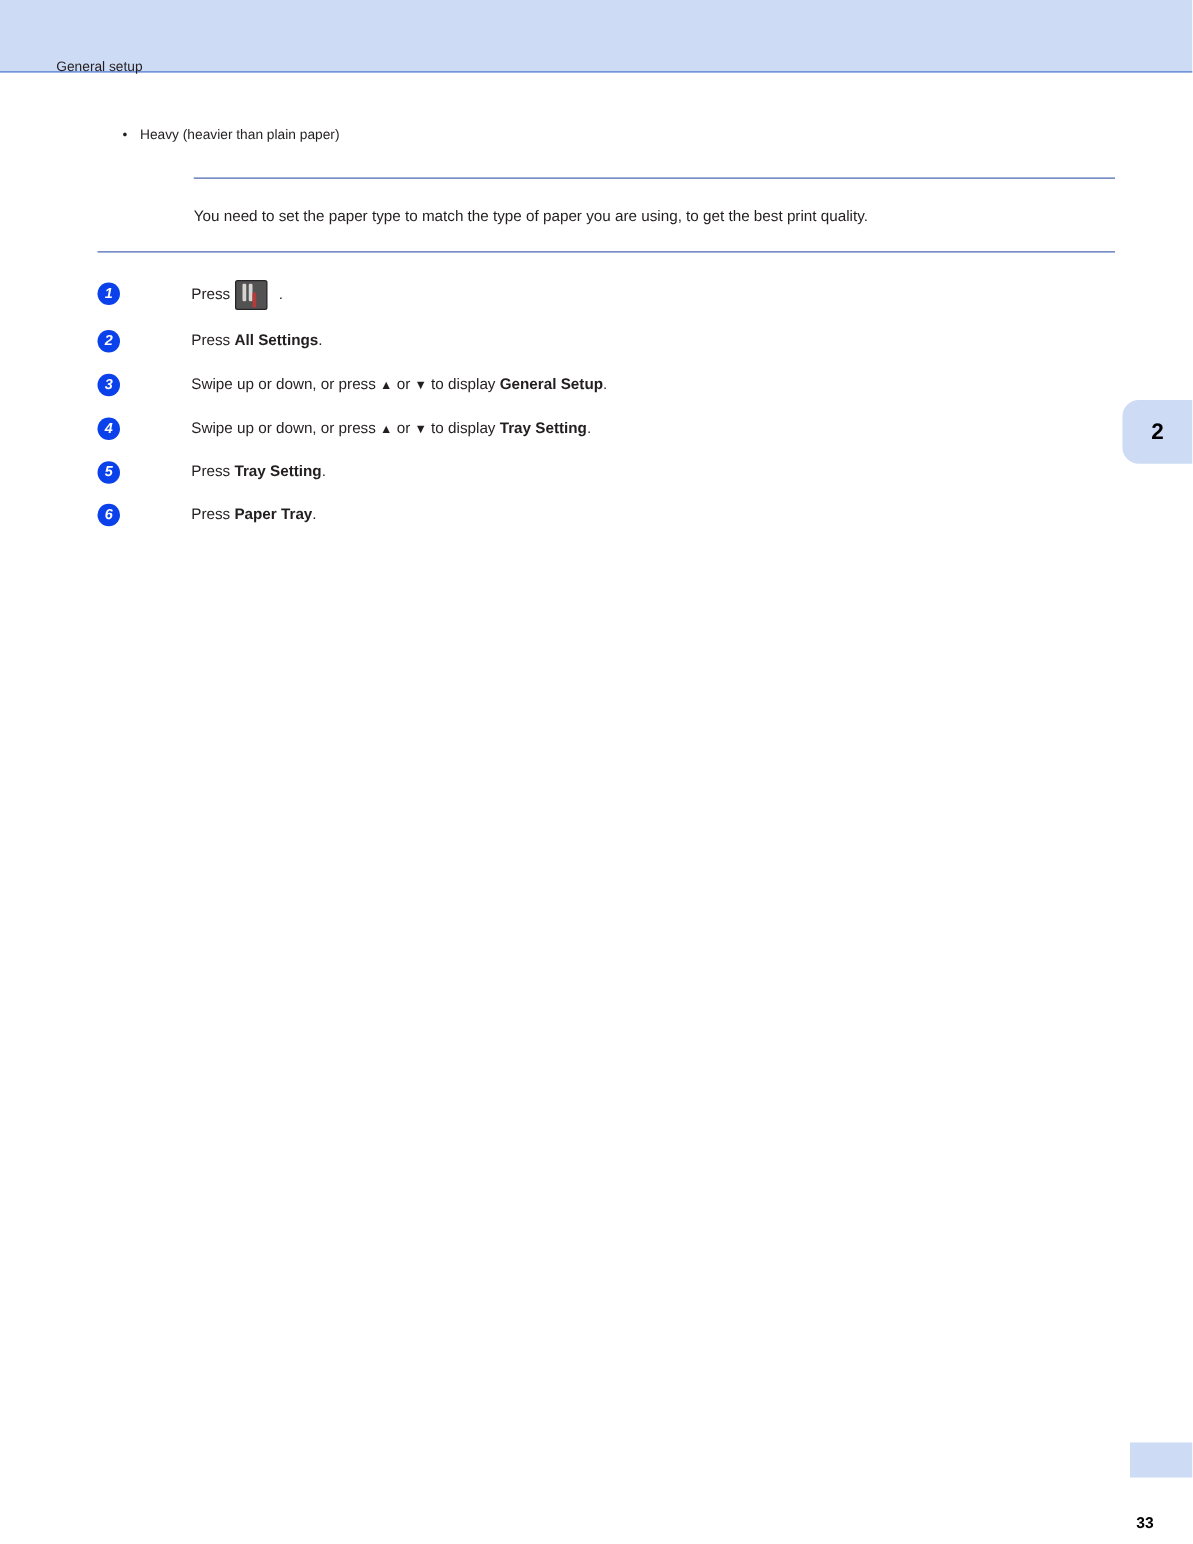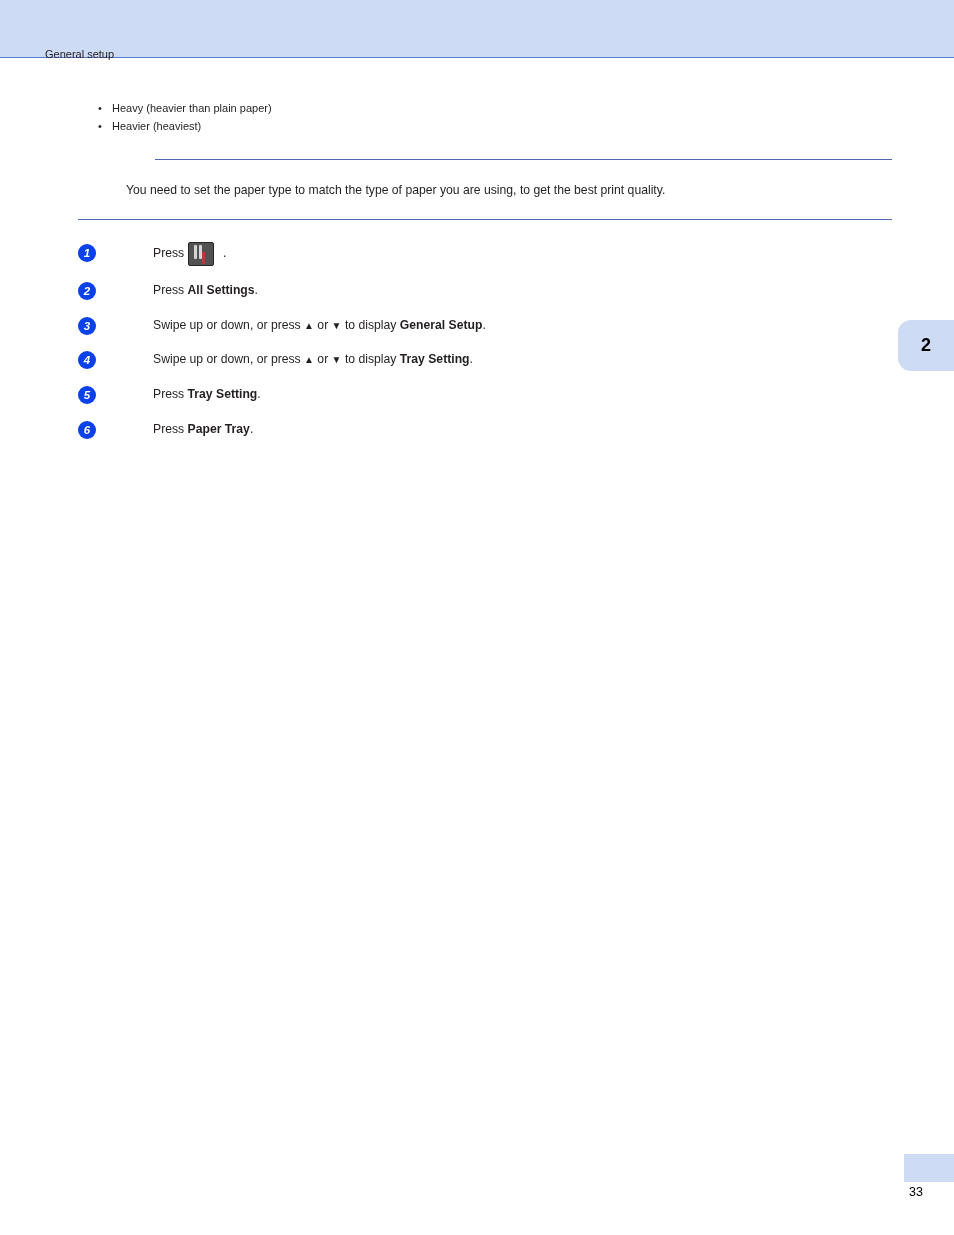--- a/index.html
+++ b/index.html
@@ -49,21 +49,21 @@
   .sep-indent {
     margin-left: 77px;
     border: none;
     border-top: 1px solid #4c68b3;
     margin-bottom: 20px;
   }
   .para {
     font-size: 12.2px;
     line-height: 1.7;
     margin-bottom: 18px;
-    margin-left: 48px;
+    margin-left: 77px;
   }
   .sep-full {
     border: none;
     border-top: 1px solid #4c68b3;
     margin-bottom: 22px;
   }
   .steps {
     list-style: none;
   }
   .step {
@@ -147,35 +147,35 @@
     position: absolute;
     right: 0;
     bottom: 53px;
     width: 50px;
     height: 28px;
     background: #cedbf5;
   }
   .page-num {
     position: absolute;
     right: 31px;
-    bottom: 36px;
+    bottom: 10px;
     font-size: 12.5px;
     color: #000;
+    font-weight: bold;
   }
 </style>
 </head>
 <body>
 
 <div class="header-band"></div>
 <div class="header-text">General setup</div>
 
 <div class="content">
   <ul class="list1">
     <li>Heavy (heavier than plain paper)</li>
-    <li>Heavier (heaviest)</li>
   </ul>
 
   <hr class="sep-indent">
 
   <p class="para">You need to set the paper type to match the type of paper you are using, to get the best print quality.</p>
 
   <hr class="sep-full">
 
   <ol class="steps">
 

